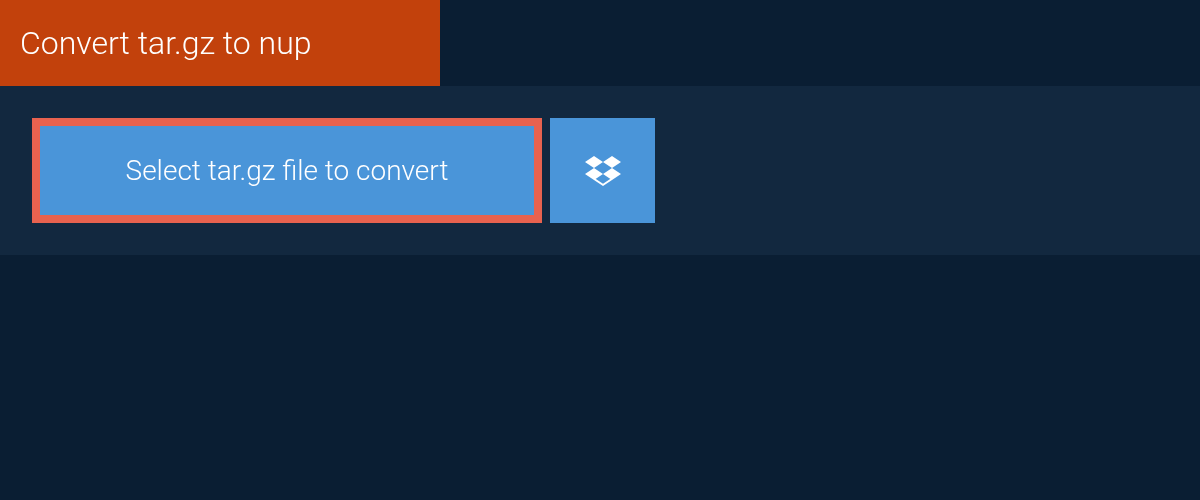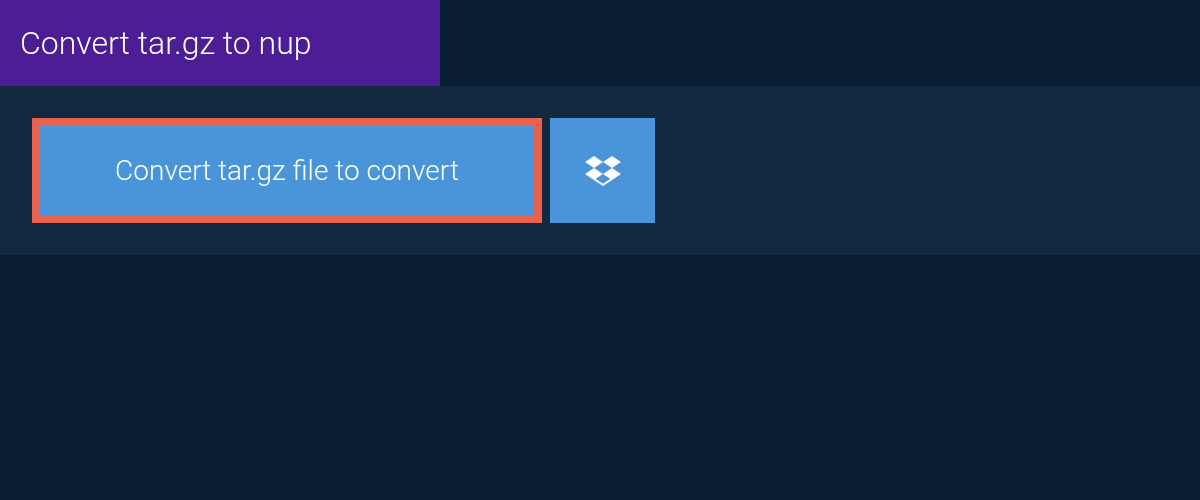--- a/index.html
+++ b/index.html
@@ -11,21 +11,21 @@
       width: 1200px;
       height: 500px;
       background: #0a1e33;
       font-family: -apple-system, BlinkMacSystemFont, 'Segoe UI', Roboto, Helvetica, Arial, sans-serif;
       overflow: hidden;
     }
     .tab-container {
       display: flex;
     }
     .tab {
-      background: #4c1d95;
+      background: #c2410c;
       color: #ffffff;
       font-size: 32px;
       font-weight: 300;
       padding: 24px 32px 24px 20px;
       width: 440px;
     }
     .content-panel {
       background: #12283f;
       padding: 32px;
       width: 100%;
@@ -66,21 +66,21 @@
 
 <div class="tab-container">
   <div class="tab">
     <span>Convert tar.gz to nup</span>
   </div>
 </div>
 
 <div class="content-panel">
   <div class="button-row">
     <div class="select-button">
-      <span>Convert tar.gz file to convert</span>
+      <span>Select tar.gz file to convert</span>
     </div>
     <div class="dropbox-button">
       <span class="dropbox-icon">
         <svg viewBox="0 0 24 24" fill="#ffffff" xmlns="http://www.w3.org/2000/svg">
           <path d="M6 2L0 6l6 4-6 4 6 4 6-4 6 4 6-4-6-4 6-4-6-4-6 4-6-4zm6 4l6 4-6 4-6-4 6-4z"></path>
           <path d="M6 16.5l6 4 6-4v1.5l-6 4-6-4v-1.5z"></path>
         </svg>
       </span>
     </div>
   </div>

